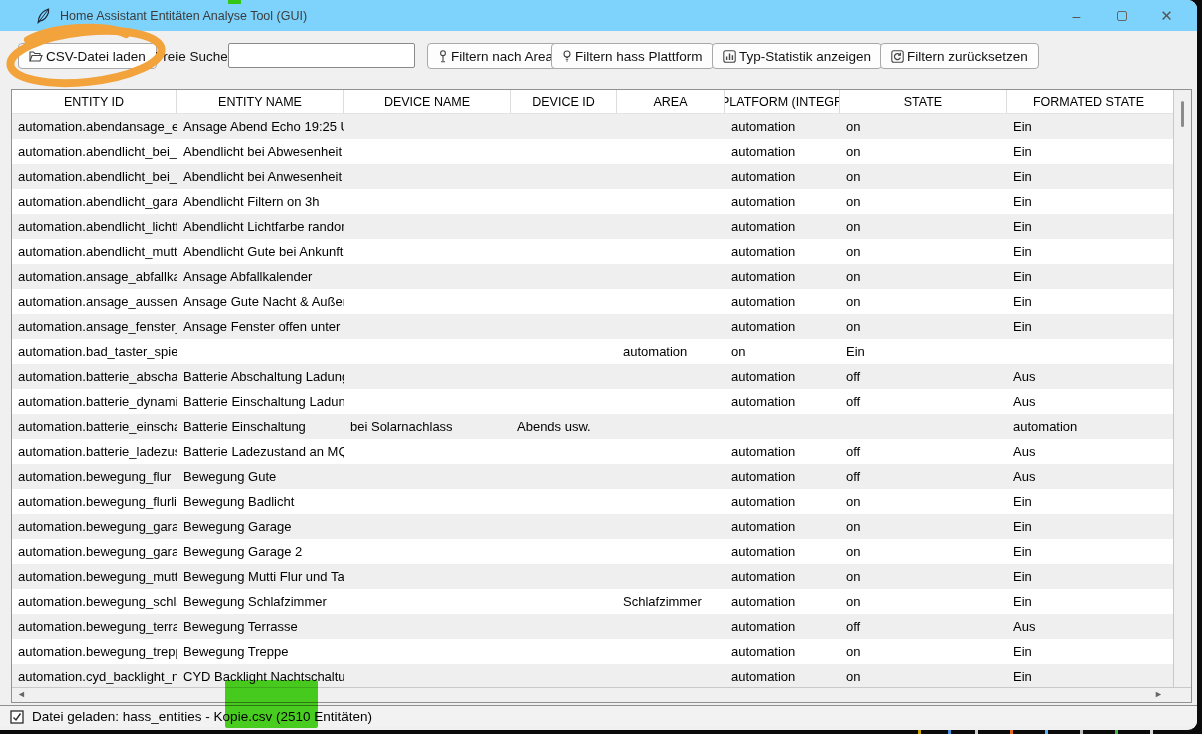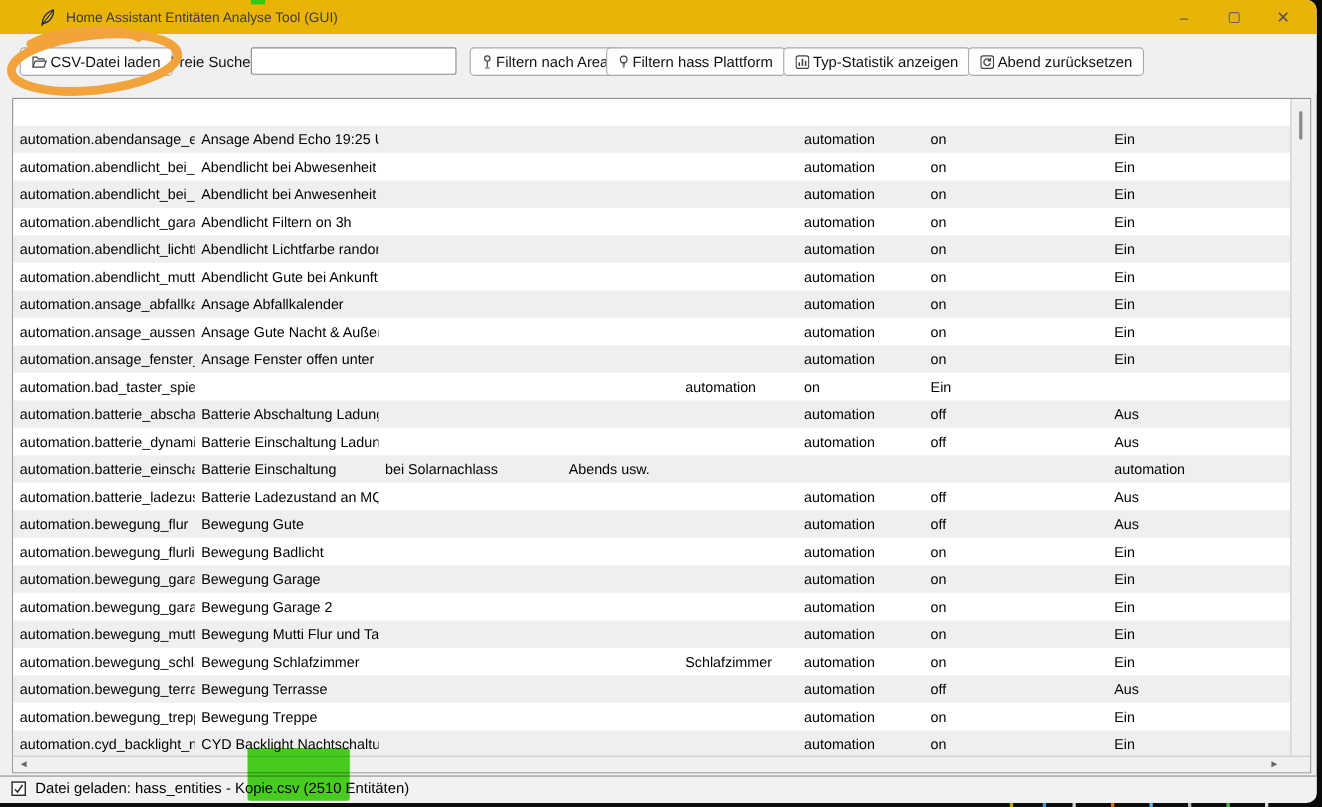--- a/index.html
+++ b/index.html
@@ -3,21 +3,21 @@
 <meta charset="utf-8">
 <style>
   * { margin:0; padding:0; box-sizing:border-box; }
   html,body { width:1202px; height:734px; }
   body { font-family:"Liberation Sans", sans-serif; background:#0b0b0b; position:relative; overflow:hidden; }
 
   .window { position:absolute; left:0; top:0; width:1197px; height:730px;
             background:#f0f0f0; border-radius:0 9px 9px 0; overflow:hidden; }
 
   
-  .titlebar { position:absolute; left:0; top:0; width:100%; height:31px; background:#eab308;
+  .titlebar { position:absolute; left:0; top:0; width:100%; height:31px; background:#7dd3fc;
               display:flex; align-items:center; }
   .app-icon { margin-left:36px; width:14px; height:16px; flex:0 0 auto; }
   .title-text { margin-left:10px; font-size:12.5px; color:#3c3c3c; }
   .wincontrols { position:absolute; right:8px; top:0; height:31px; display:flex; }
   .wc { width:45px; height:31px; display:flex; align-items:center; justify-content:center; color:#555; }
   .wc-min { font-size:14px; }
   .wc-max span { display:block; width:10px; height:10px; border:1.3px solid #666; border-radius:2px; }
   .wc-close { font-size:15px; }
 
   
@@ -134,25 +134,35 @@
       </svg>
       <span>Typ-Statistik anzeigen</span>
     </button>
 
     <button class="tbtn" style="left:880px;">
       <svg width="13" height="13" viewBox="0 0 13 13">
         <rect x="0.8" y="0.8" width="11.4" height="11.4" rx="2" fill="none" stroke="#444" stroke-width="1.1"></rect>
         <path d="M9 5 A3 3 0 1 0 9.3 7.5" fill="none" stroke="#444" stroke-width="1.2"></path>
         <path d="M9.4 2.8 V5.2 H7" fill="none" stroke="#444" stroke-width="1.2"></path>
       </svg>
-      <span>Abend zurücksetzen</span>
+      <span>Filtern zurücksetzen</span>
     </button>
   </div>
 
   <div class="tablewrap">
+    <div class="thead" id="thead">
+        <div class="th">ENTITY ID</div>
+        <div class="th">ENTITY NAME</div>
+        <div class="th">DEVICE NAME</div>
+        <div class="th">DEVICE ID</div>
+        <div class="th">AREA</div>
+        <div class="th">PLATFORM (INTEGR</div>
+        <div class="th">STATE</div>
+        <div class="th">FORMATED STATE</div>
+      </div>
     <div class="tbody" id="tbody">
         <div class="tr odd">
           <div class="td">automation.abendansage_ech</div>
           <div class="td">Ansage Abend Echo 19:25 Uhr</div>
           <div class="td"></div>
           <div class="td"></div>
           <div class="td"></div>
           <div class="td">automation</div>
           <div class="td">on</div>
           <div class="td">Ein</div>

